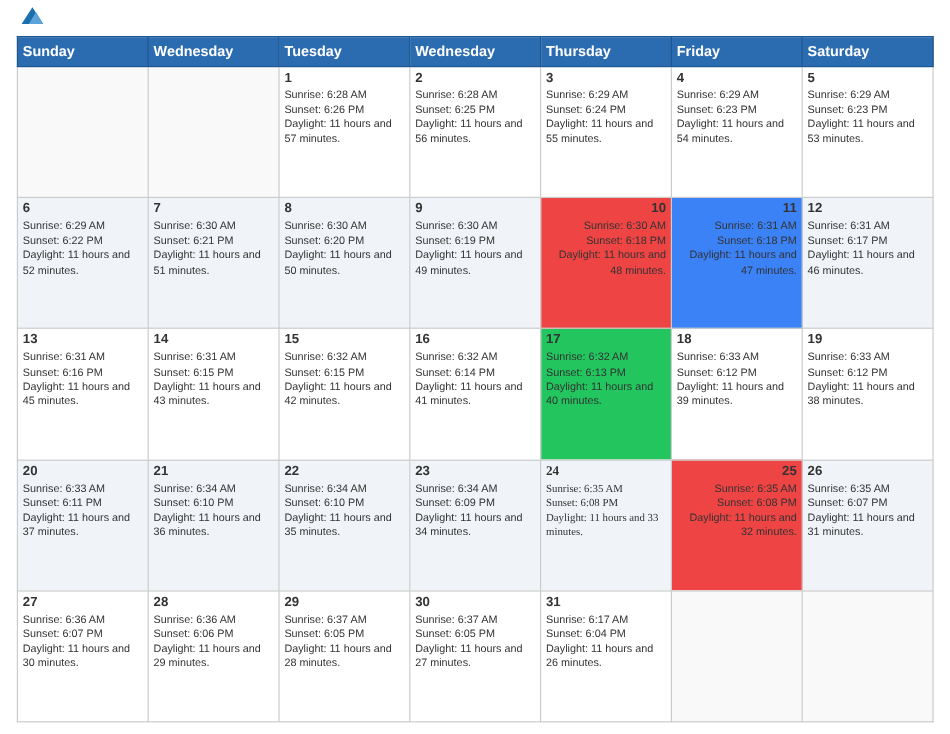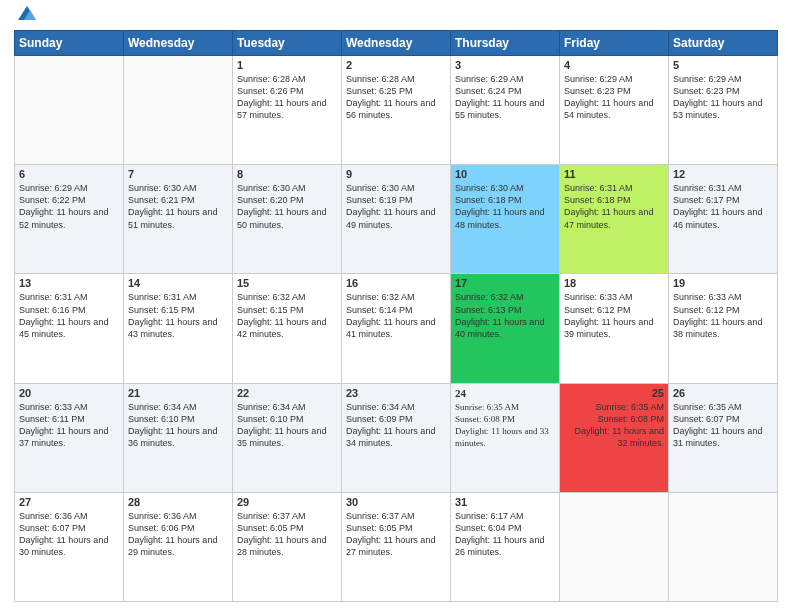--- a/index.html
+++ b/index.html
@@ -198,27 +198,27 @@
             <div class="day-info" style="white-space: pre-line;">Sunrise: 6:30 AM
 Sunset: 6:20 PM
 Daylight: 11 hours and 50 minutes.</div>
           </td>
           <td style="background-color: rgb(240, 244, 248);">
             <span class="day-num">9</span>
             <div class="day-info" style="white-space: pre-line;">Sunrise: 6:30 AM
 Sunset: 6:19 PM
 Daylight: 11 hours and 49 minutes.</div>
           </td>
-          <td style="background-color: #7dd3fc;">
+          <td style="background-color: #ef4444; text-align: right;">
             <span class="day-num">10</span>
             <div class="day-info" style="white-space: pre-line;">Sunrise: 6:30 AM
 Sunset: 6:18 PM
 Daylight: 11 hours and 48 minutes.</div>
           </td>
-          <td style="background-color: #bef264;">
+          <td style="background-color: #3b82f6; text-align: right;">
             <span class="day-num">11</span>
             <div class="day-info" style="white-space: pre-line;">Sunrise: 6:31 AM
 Sunset: 6:18 PM
 Daylight: 11 hours and 47 minutes.</div>
           </td>
           <td style="background-color: rgb(240, 244, 248);">
             <span class="day-num">12</span>
             <div class="day-info" style="white-space: pre-line;">Sunrise: 6:31 AM
 Sunset: 6:17 PM
 Daylight: 11 hours and 46 minutes.</div>

